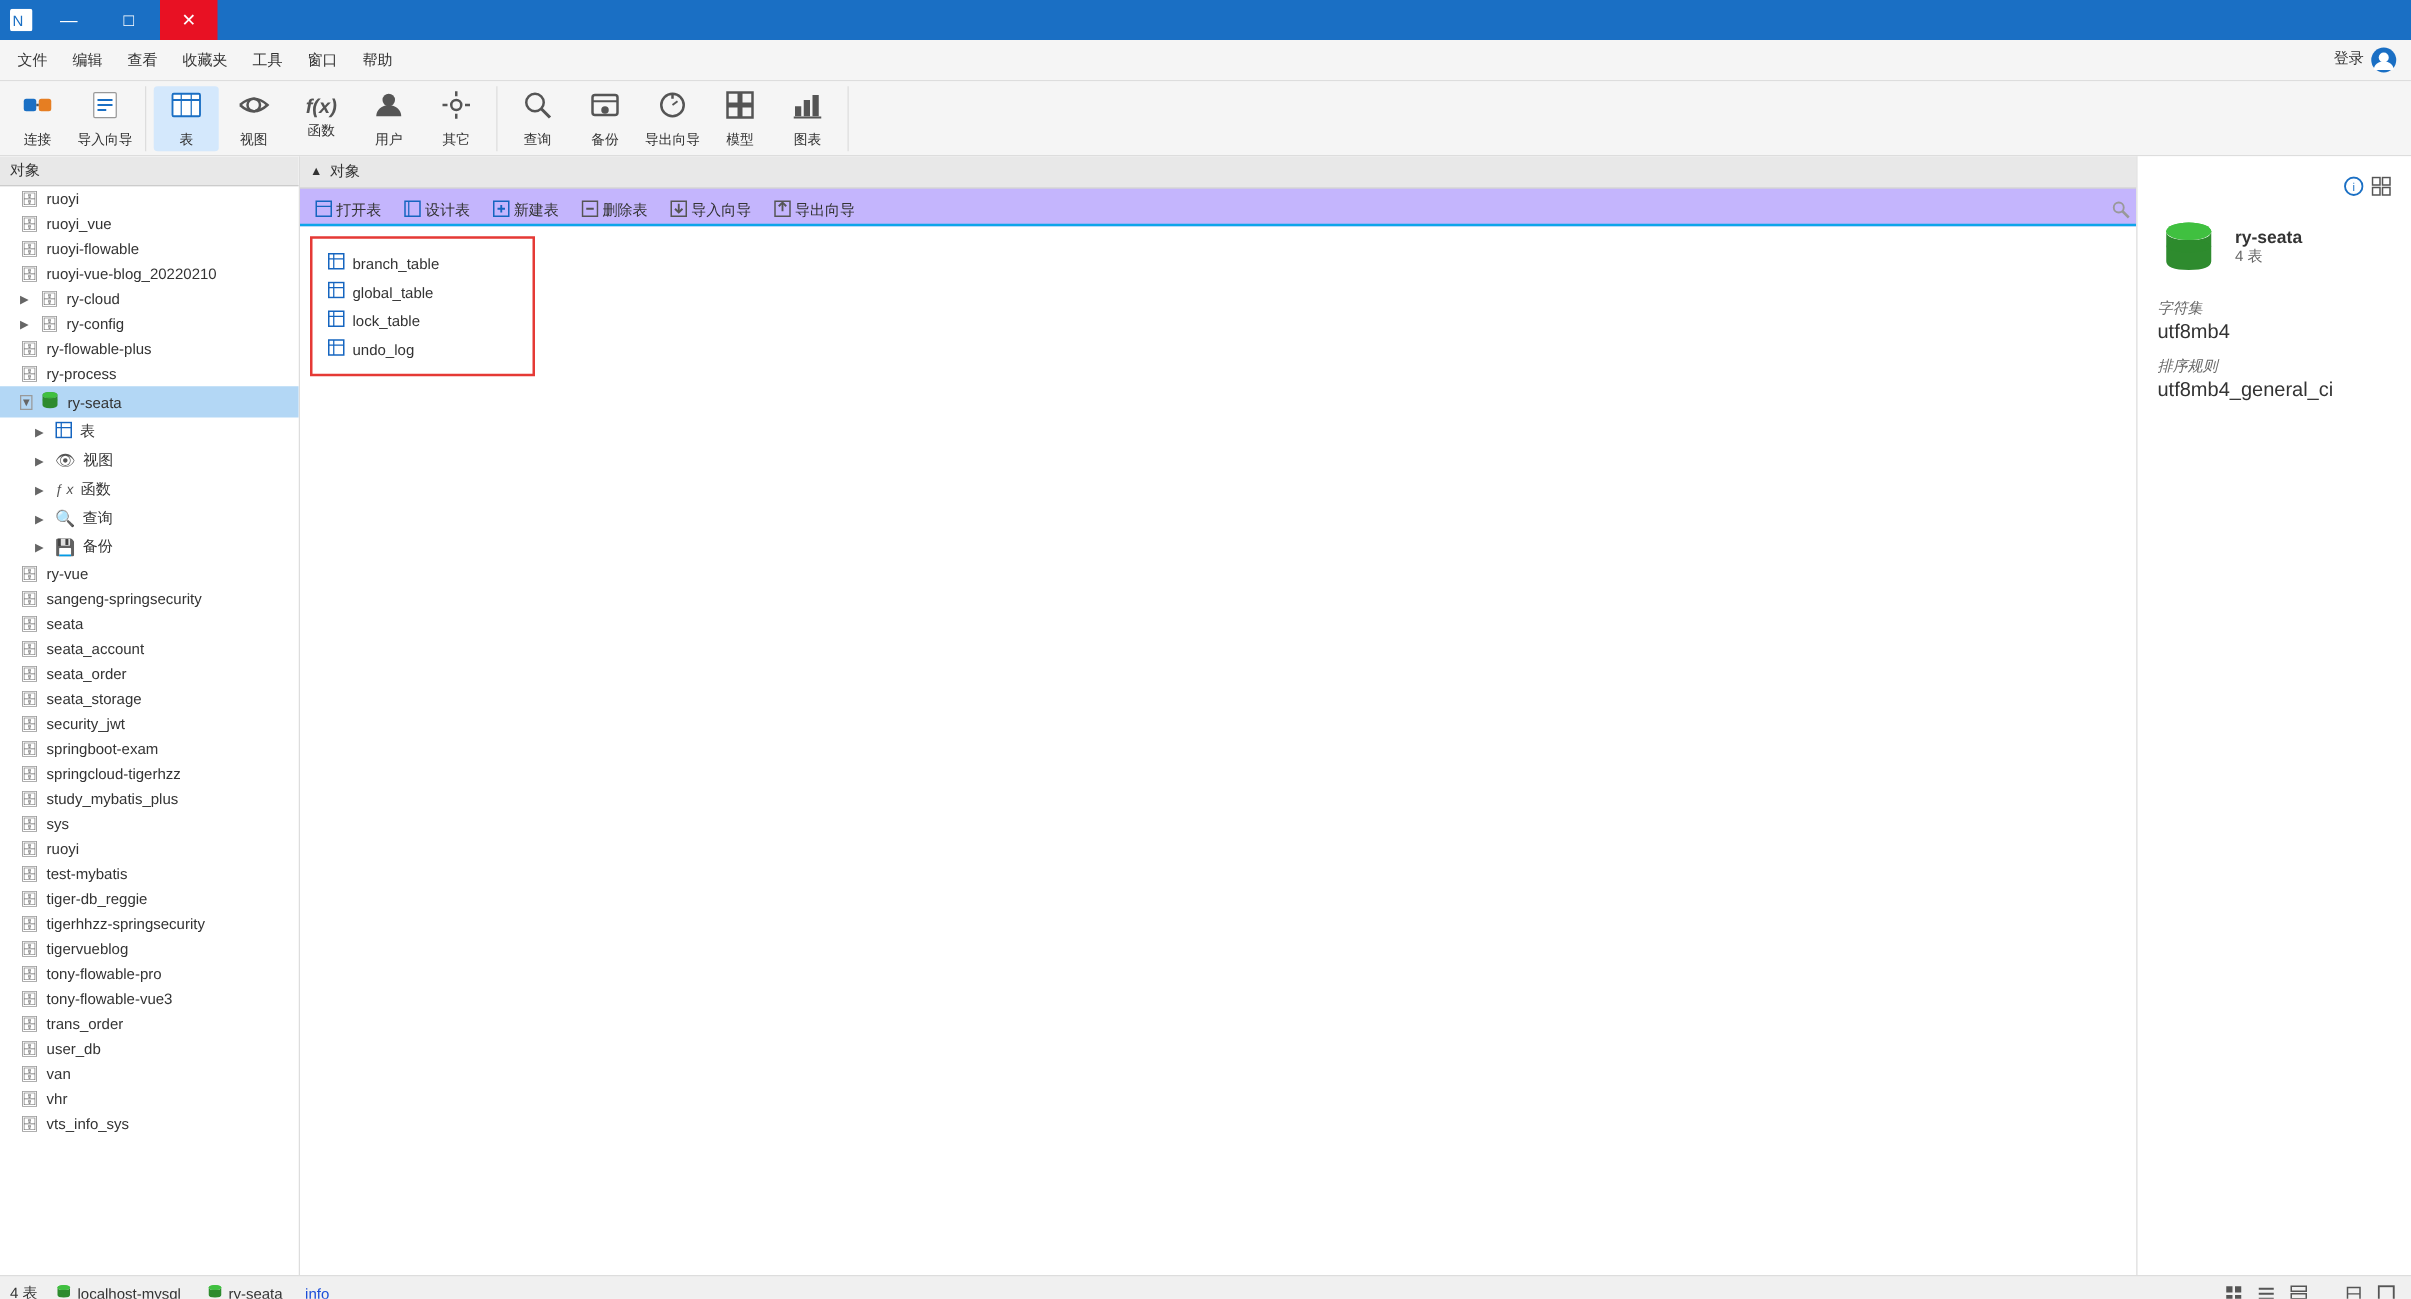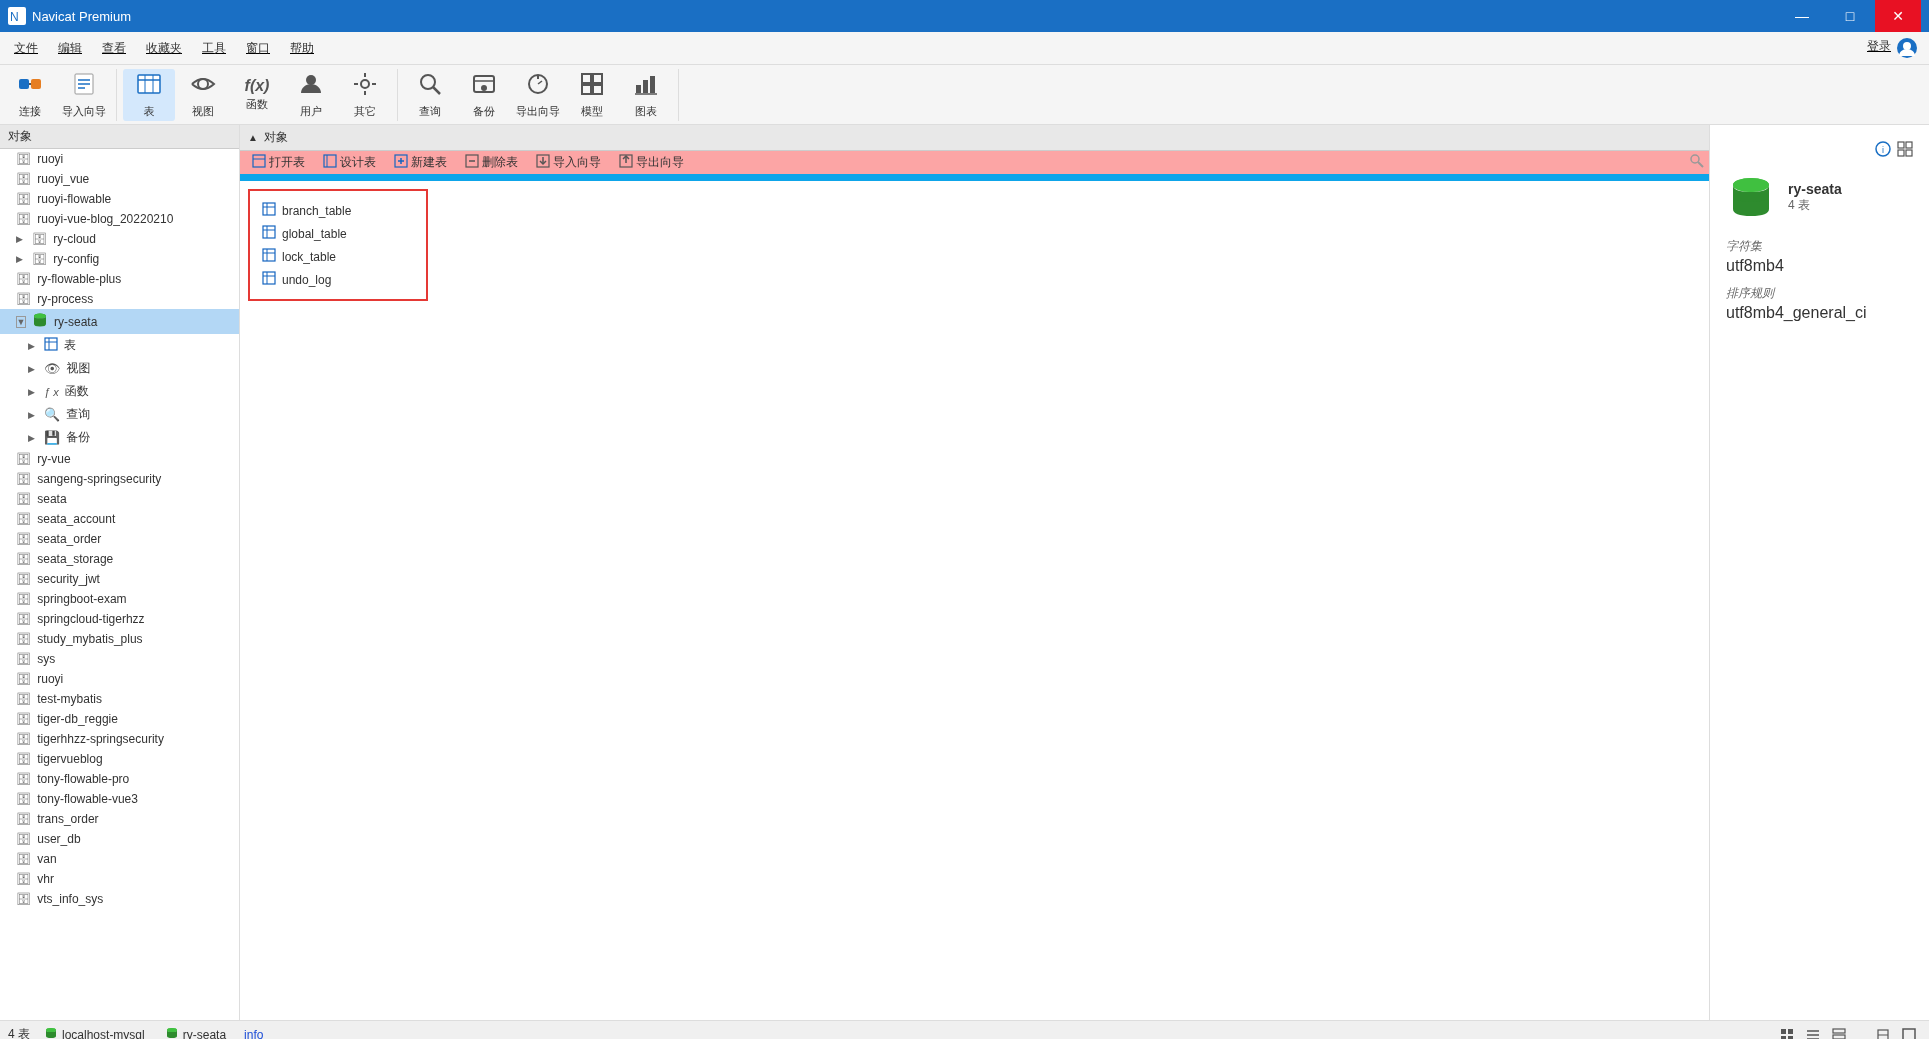--- a/index.html
+++ b/index.html
@@ -22,21 +22,20 @@
     .title-btn.close { background: #e81123; }
 
     
     .menu-bar {
       background: #f5f5f5;
       height: 24px;
       display: flex;
       align-items: center;
       padding: 16px 4px;
       border-bottom: 1px solid #ddd;
-      text-decoration: underline;
     }
     .menu-item { padding: 2px 10px; cursor: pointer; font-size: 12px; color: #333; }
     .login-area { margin-left: auto; font-size: 12px; color: #333; padding-right: 8px; display: flex; gap: 6px; }
     .avatar-icon { width: 20px; height: 20px; border-radius: 50%; background: #1a6fc4; display: flex; align-items: center; justify-content: center; color: white; font-size: 10px; }
 
     
     .toolbar {
       background: #f5f5f5;
       height: 60px;
       display: flex;
@@ -96,26 +95,26 @@
       height: 26px;
       display: flex;
       align-items: center;
       padding: 0 8px;
       font-size: 12px;
       color: #333;
       border-bottom: 1px solid #ccc;
     }
     .collapse-btn { cursor: pointer; margin-right: 6px; font-size: 10px; }
     .object-toolbar {
-      background: #fca5a5;
+      background: #c4b5fd;
       height: 30px;
       display: flex;
-      align-items: center;
+      align-items: flex-end;
       padding: 0 4px;
-      border-bottom: 7px solid #0ea5e9;
+      border-bottom: 2px solid #0ea5e9;
       gap: 2px;
     }
     .obj-btn {
       display: flex; align-items: center; gap: 3px;
       padding: 2px 8px; cursor: pointer; font-size: 12px;
       border-radius: 2px; color: #333;
     }
     .search-box-right { margin-left: auto; }
 
     
@@ -184,21 +183,20 @@
     ::-webkit-scrollbar-thumb { background: #bbb; border-radius: 4px; }
   </style>
 </head>
 <body>
 
 <div class="title-bar">
   <svg class="title-bar-icon" viewBox="0 0 18 18" fill="none">
     <rect width="18" height="18" rx="2" fill="#fff"></rect>
     <text x="2" y="14" font-size="12" fill="#1a6fc4">N</text>
   </svg>
-  <span class="title-bar-text">Navicat Premium</span>
   <div class="title-bar-controls">
     <div class="title-btn">—</div>
     <div class="title-btn">□</div>
     <div class="title-btn close">✕</div>
   </div>
 </div>
 
 <div class="menu-bar">
   <div class="menu-item">文件</div>
   <div class="menu-item">编辑</div>

